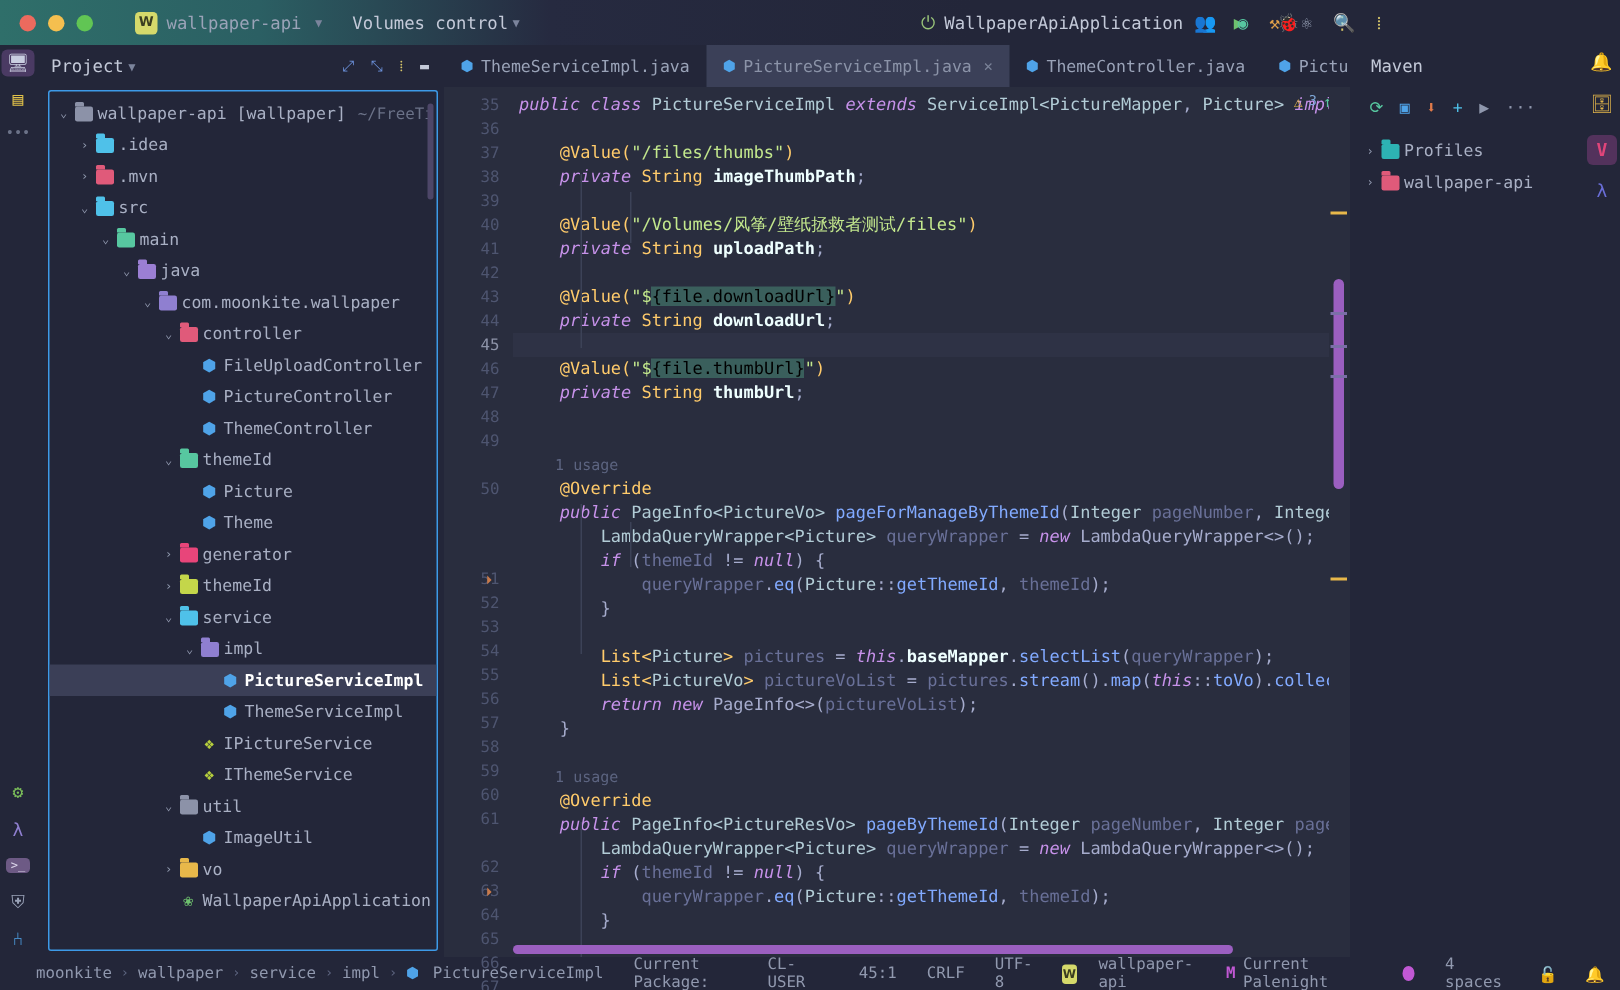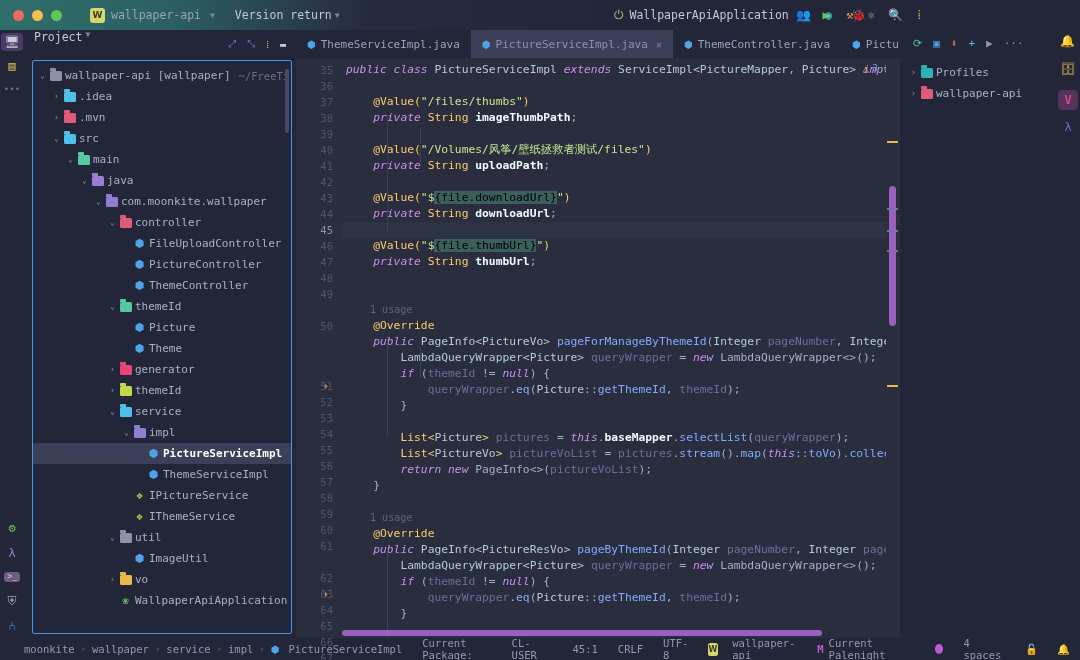--- a/index.html
+++ b/index.html
@@ -54,21 +54,21 @@
   .rail .ri { font-size: 12px; margin-bottom: 13px; color: #9aa3b8; cursor: pointer; line-height: 1; }
   .rail .sel { background: #4a3a63; border-radius: 4px; padding: 3px; margin-bottom: 9px; }
   .rail-bottom { position: absolute; bottom: 6px; left: 0; width: 24px;
                  display: flex; flex-direction: column; align-items: center; gap: 13px; }
 
   
   .project {
     width: 272px; flex: 0 0 272px; background: #232639;
     display: flex; flex-direction: column; min-height: 0;
   }
-  .pj-head { height: 28px; display: flex; padding: 0 6px 0 10px; }
+  .pj-head { height: 28px; display: flex; align-items: center; padding: 0 6px 0 10px; }
   .pj-title { color: #c3c9d8; font-size: 11.5px; }
   .pj-actions { margin-left: auto; display: flex; align-items: center; gap: 11px; padding-right: 4px; }
   .pj-ic { font-size: 10px; color: #8f97ad; cursor: pointer; }
   .tree {
     flex: 1; overflow: hidden; margin: 2px 4px 4px 8px;
     border: 1.5px solid #3d9ae8; border-radius: 2px; padding-top: 4px;
     background: #232639; position: relative;
   }
   .row { height: 21px; display: flex; align-items: center; font-size: 11px; white-space: nowrap; cursor: pointer; }
   .row.sel { background: #3b3f57; }
@@ -161,21 +161,21 @@
       <div class="tl r"></div>
       <div class="tl y"></div>
       <div class="tl g"></div>
     </div>
     <div class="proj-chip">
       <div class="proj-badge">W</div>
       <span class="proj-name">wallpaper-api</span>
       <span class="chev">▼</span>
     </div>
     <div class="vcs">
-      <span>Version return</span>
+      <span>Volumes control</span>
       <span class="chev">▼</span>
     </div>
     <div class="runcfg">
       <span class="pw">⏻</span>
       <span class="nm">WallpaperApiApplication</span>
       <span class="chev">▼</span>
       <span class="run-tri" style="margin-left:14px">▶</span>
       <span class="dbg" style="margin-left:16px">🐞</span>
       <span class="kebab" style="margin-left:16px">⋮</span>
     </div>
@@ -464,20 +464,21 @@
           <div class="insp-tick" style="top:327px;background:#e8b84a"></div>
           <div class="insp-tick" style="top:150px;background:#7b6fa8"></div>
           <div class="insp-tick" style="top:172px;background:#7b6fa8"></div>
           <div class="insp-tick" style="top:192px;background:#7b6fa8"></div>
         </div>
         <div class="hscroll" style="width:480px"></div>
       </div>
     </div>
 
     <div class="maven">
+      <div class="mv-title">Maven</div>
       <div class="mv-tools" id="mvtools">
           <span class="mv-ic" style="color: rgb(87, 199, 160);">⟳</span>
           <span class="mv-ic" style="color: rgb(79, 163, 232);">▣</span>
           <span class="mv-ic" style="color: rgb(224, 122, 74);">⬇</span>
           <span class="mv-ic" style="color: rgb(79, 193, 233);">+</span>
           <span class="mv-ic" style="color: rgb(143, 151, 173);">▶</span>
           <span class="mv-ic" style="color: rgb(143, 151, 173);">···</span>
         </div>
       <div class="mv-tree" id="mvtree">
           <div class="mv-row">

